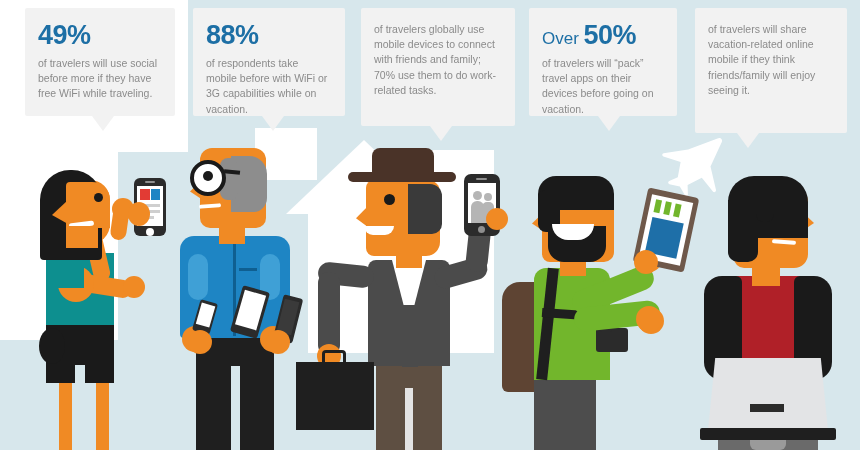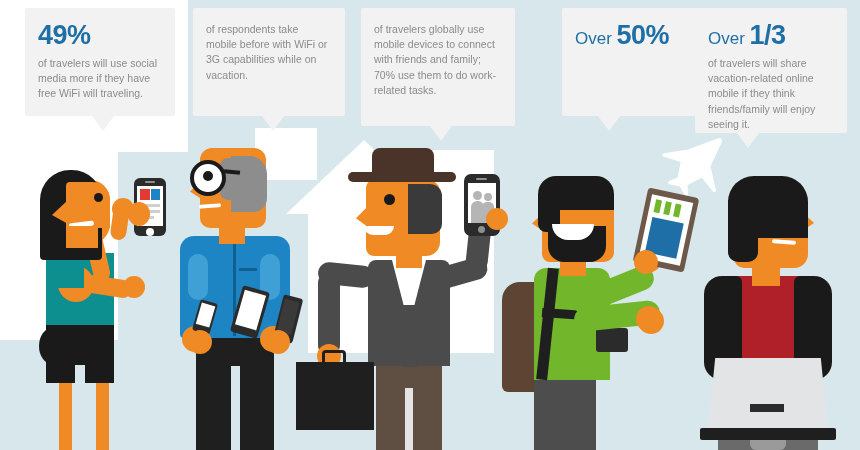--- a/index.html
+++ b/index.html
@@ -313,42 +313,43 @@
     <div class="sh" style="left:18px; top:198px; width:120px; height:72px; background:#e3e4e6; border-radius:3px; clip-path:polygon(6% 0,94% 0,100% 100%,0 100%);">
       <div class="sh" style="left:42px; top:46px; width:34px; height:8px; background:#2b2b2b;"></div>
     </div>
     <div class="sh" style="left:10px; top:268px; width:136px; height:12px; background:#1f1f1f; border-radius:2px;"></div>
   </div>
 
   <div class="callout" id="c0" style="left:25px; width:150px; height:108px;">
     <div class="stat">
       <span class="pre"></span><span>49%</span>
     </div>
-    <div class="body">of travelers will use social media more if they have free WiFi will traveling.</div>
+    <div class="body">of travelers will use social before more if they have free WiFi while traveling.</div>
   </div>
   <div class="tail" style="left:92px; top:116px;"></div>
 
   <div class="callout" id="c1" style="left:193px; width:152px; height:108px;">
+    <div class="stat">
+      <span class="pre"></span><span>88%</span>
+    </div>
     <div class="body">of respondents take mobile before with WiFi or 3G capabilities while on vacation.</div>
   </div>
   <div class="tail" style="left:262px; top:116px;"></div>
 
   <div class="callout" id="c2" style="left:361px; width:154px; height:118px;">
     <div class="body">of travelers globally use mobile devices to connect with friends and family; 70% use them to do work-related tasks.</div>
   </div>
   <div class="tail" style="left:430px; top:126px;"></div>
 
-  <div class="callout" id="c3" style="left:562px; width:148px; height:108px;">
+  <div class="callout" id="c3" style="left:529px; width:148px; height:108px;">
     <div class="stat">
       <span class="pre">Over </span><span>50%</span>
     </div>
+    <div class="body">of travelers will “pack” travel apps on their devices before going on vacation.</div>
   </div>
   <div class="tail" style="left:598px; top:116px;"></div>
 
   <div class="callout" id="c4" style="left:695px; width:152px; height:125px;">
-    <div class="stat">
-      <span class="pre">Over </span><span>1/3</span>
-    </div>
     <div class="body">of travelers will share vacation-related online mobile if they think friends/family will enjoy seeing it.</div>
   </div>
   <div class="tail" style="left:737px; top:133px;"></div>
 
 </div>
 
 </body></html>

